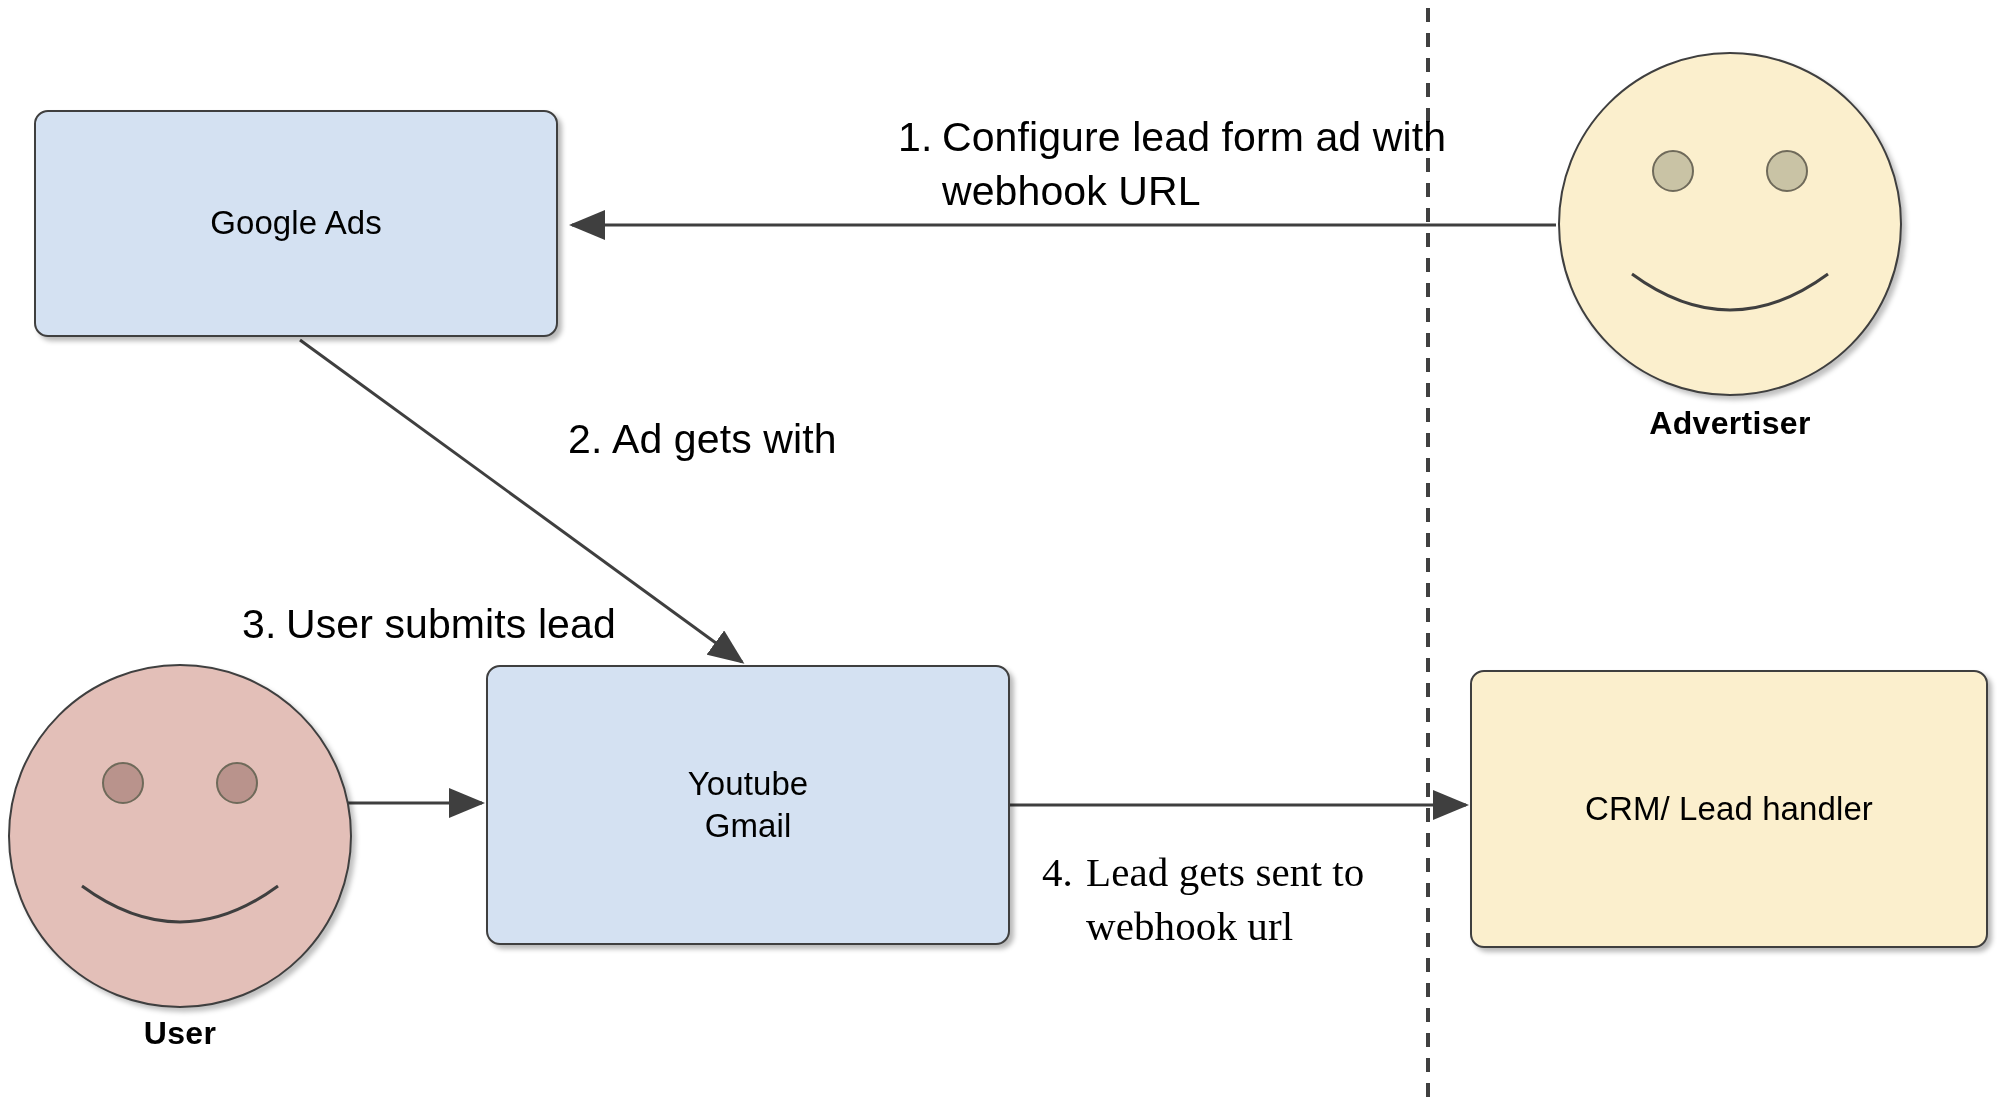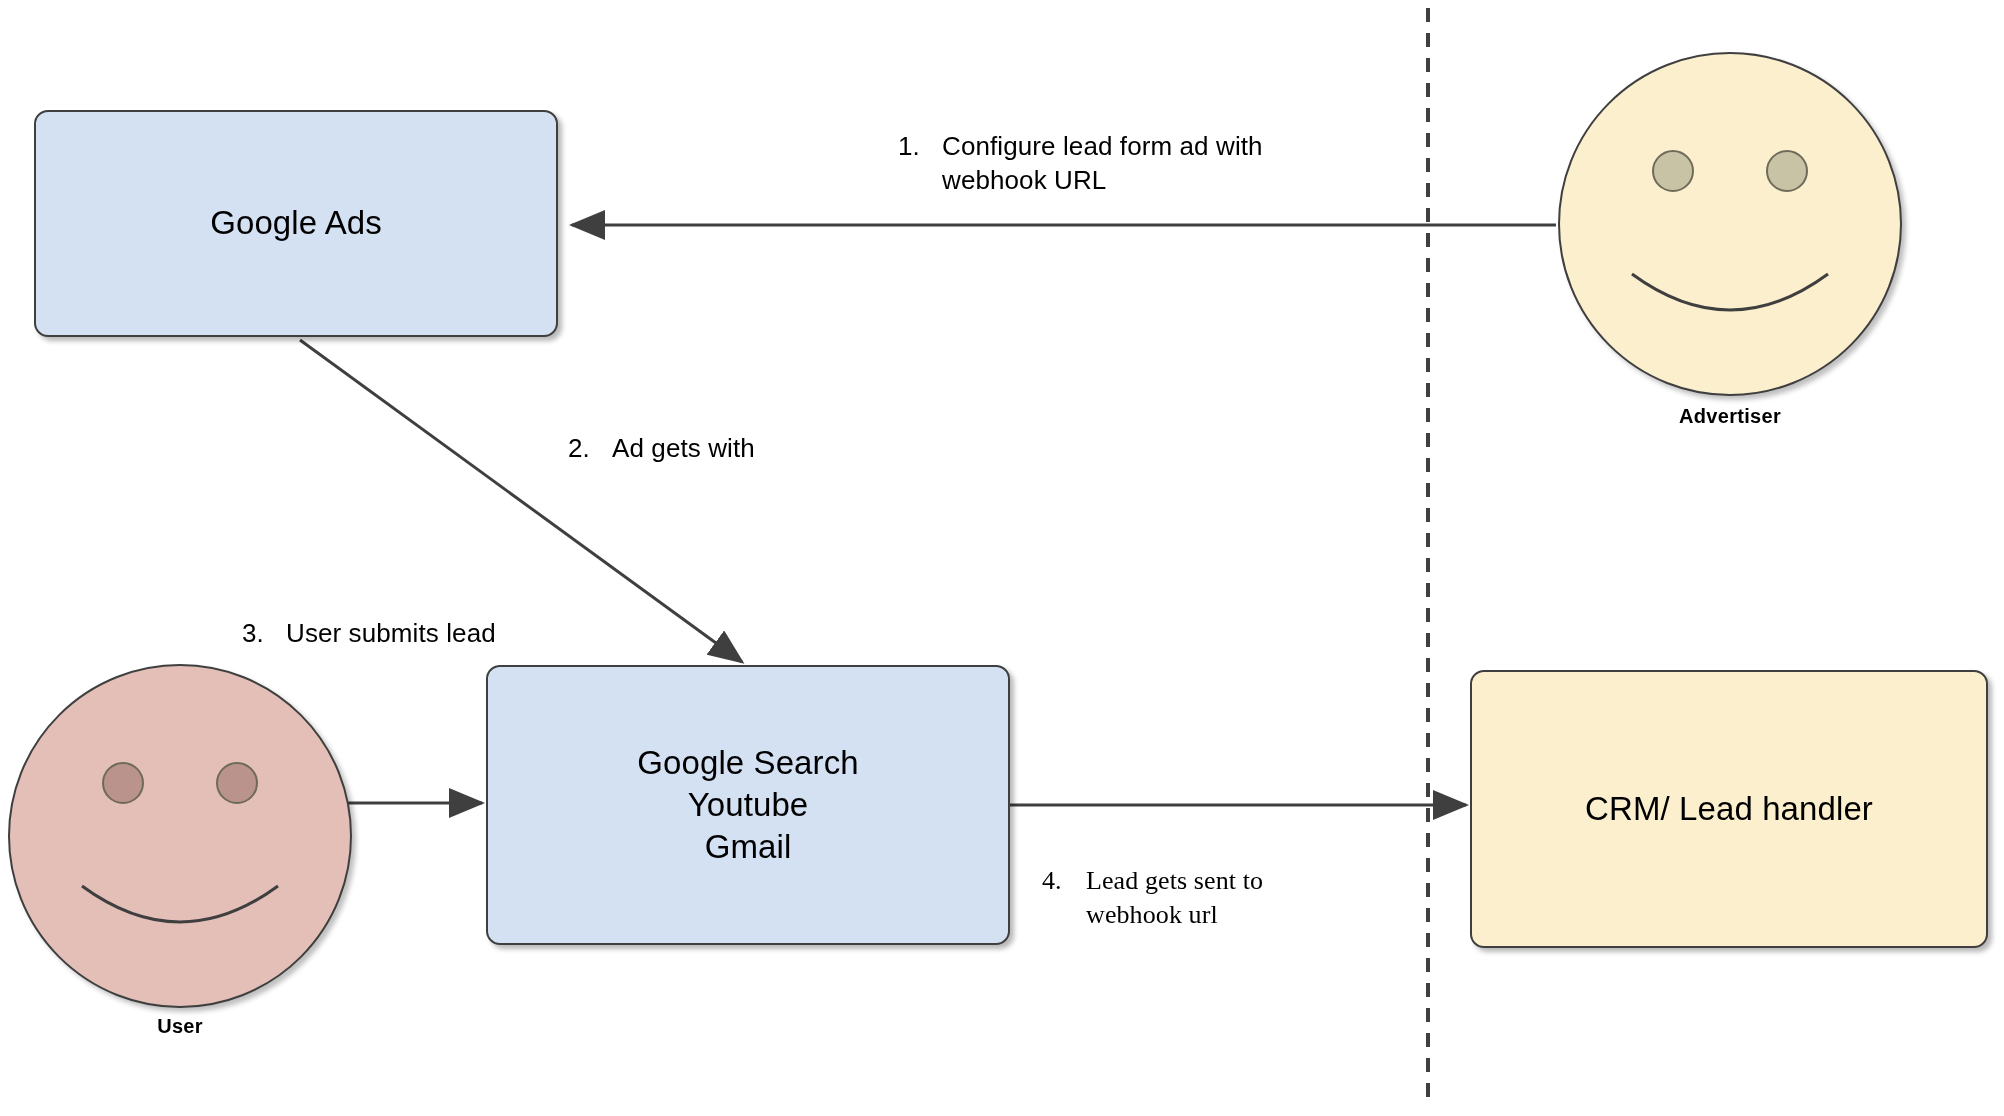--- a/index.html
+++ b/index.html
@@ -75,21 +75,21 @@
     border-radius: 50%;
     border: 2px solid #6f6a5a;
     box-sizing: border-box;
   }
   .mouth {
     position: absolute;
   }
   .actor-label {
     position: absolute;
     font-weight: bold;
-    font-size: 20px;
+    font-size: 32px;
     text-align: center;
     letter-spacing: 0.3px;
   }
 
   
   #advertiser-face {
     left: 1558px; top: 52px; width: 344px; height: 344px;
     background: #fbefcd;
   }
   #advertiser-eye-left  { left: 1652px; top: 150px; width: 42px; height: 42px; background: #c9c3a5; }
@@ -103,25 +103,24 @@
     background: #e3bfb8;
   }
   #user-eye-left  { left: 102px; top: 762px; width: 42px; height: 42px; background: #b9938c; }
   #user-eye-right { left: 216px; top: 762px; width: 42px; height: 42px; background: #b9938c; }
   #user-mouth { left: 80px; top: 882px; width: 200px; height: 60px; }
   #user-label { left: 10px; top: 1015px; width: 340px; text-align: center; }
 
   
   .edge-label {
     position: absolute;
-    font-size: 26px;
+    font-size: 41px;
     line-height: 1.32;
     letter-spacing: 0.1px;
     white-space: nowrap;
-    margin-top: 19px;
   }
   .edge-label .num {
     display: inline-block;
     width: 44px;
     vertical-align: top;
   }
   .edge-label .txt {
     display: inline-block;
     vertical-align: top;
     white-space: pre-line;
@@ -153,21 +152,20 @@
 
     <line x1="1428" y1="8" x2="1428" y2="1102" stroke="#3f3f3f" stroke-width="4" stroke-dasharray="14 11"></line>
   </svg>
 
   <div id="google-ads-box" class="node-box node-blue">
     <span>Google Ads</span>
   </div>
 
   <div id="google-surfaces-box" class="node-box node-blue">
     <span class="box-lines">
-      <span>Google Search</span>
       <span>Youtube</span>
       <span>Gmail</span>
     </span>
   </div>
 
   <div id="crm-box" class="node-box node-cream">
     <span>CRM/ Lead handler</span>
   </div>
 
   <div class="actor">

